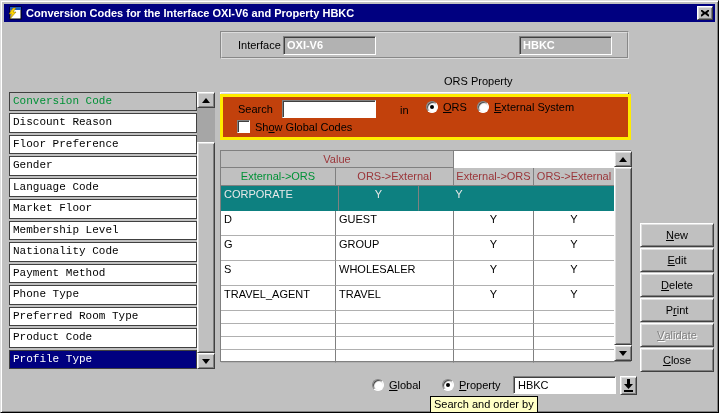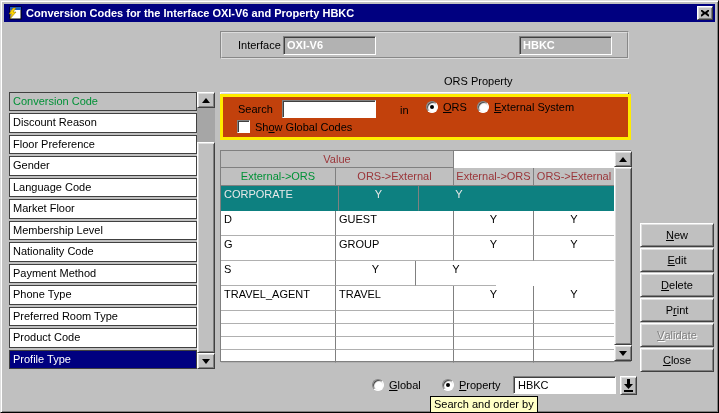--- a/index.html
+++ b/index.html
@@ -46,21 +46,21 @@
   .glabel { position:absolute; font-size:11px; color:#000; white-space:nowrap; }
   .grayfield {
     position:absolute; height:19px; background:#b2b2b2; color:#fff; font-weight:bold;
     padding:2px 3px 0 3px; font-size:11px;
   }
   #profile-bar {
     left:219px; top:61px; width:409px; height:20px;
     display:flex; align-items:center; justify-content:center; font-size:13px;margin-top:30px;
   }
   
-  #conv-list { left:8px; top:91px; width:206px; height:313px; }
+  #conv-list { left:8px; top:91px; width:206px; height:313px;font-family:Liberation Mono, monospace; }
   #conv-items { position:absolute; left:0; top:0; width:188px; height:277px;
     display:flex; flex-direction:column; gap:2px; overflow:hidden; }
   .lrow {
     flex:1 1 auto; background:#fff; border:1px solid #404040;
     padding:2px 0 0 3px; white-space:nowrap; overflow:hidden; font-size:11px;
   }
   .lrow.hdr { background:#c0c0c0; color:#009136; }
   .lrow.sel { background:#000080; color:#fff; }
   
   .vscroll { position:absolute; width:18px; background:#a6a6a6; }
@@ -222,20 +222,21 @@
           <div class="dcell c4 ycol" style="border-right: none;">Y</div>
         </div>
         <div class="drow">
           <div class="dcell c1">G</div>
           <div class="dcell c2">GROUP</div>
           <div class="dcell c3 ycol">Y</div>
           <div class="dcell c4 ycol" style="border-right: none;">Y</div>
         </div>
         <div class="drow">
           <div class="dcell c1">S</div>
+          <div class="dcell c2">WHOLESALER</div>
           <div class="dcell c3 ycol">Y</div>
           <div class="dcell c4 ycol" style="border-right: none;">Y</div>
         </div>
         <div class="drow">
           <div class="dcell c1">TRAVEL_AGENT</div>
           <div class="dcell c2">TRAVEL</div>
           <div class="dcell c3 ycol">Y</div>
           <div class="dcell c4 ycol" style="border-right: none;">Y</div>
         </div>
         <div class="drow">

